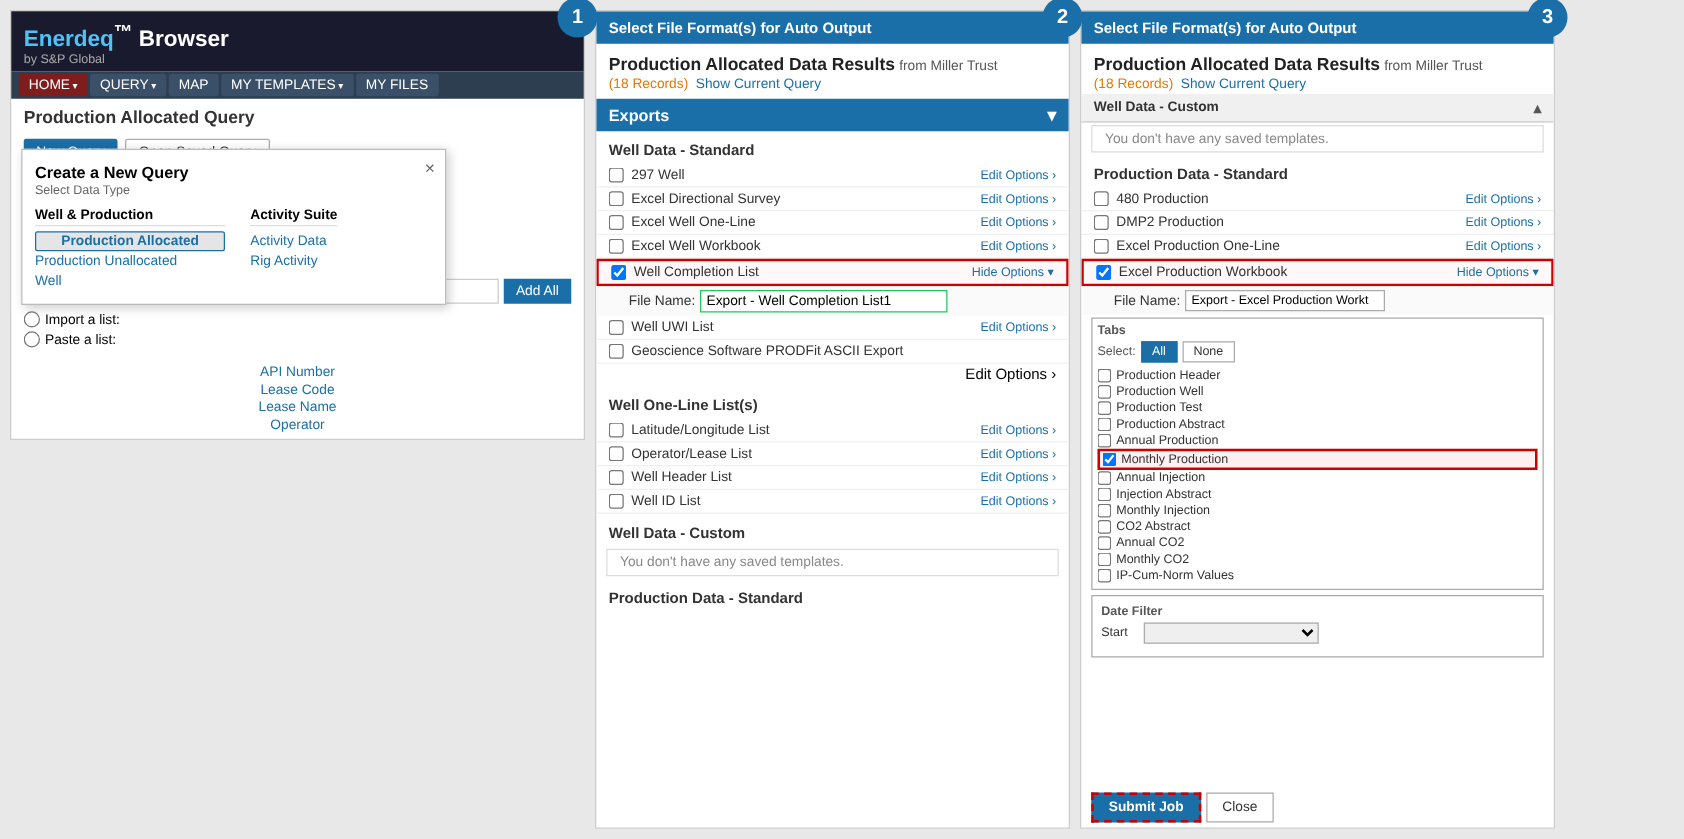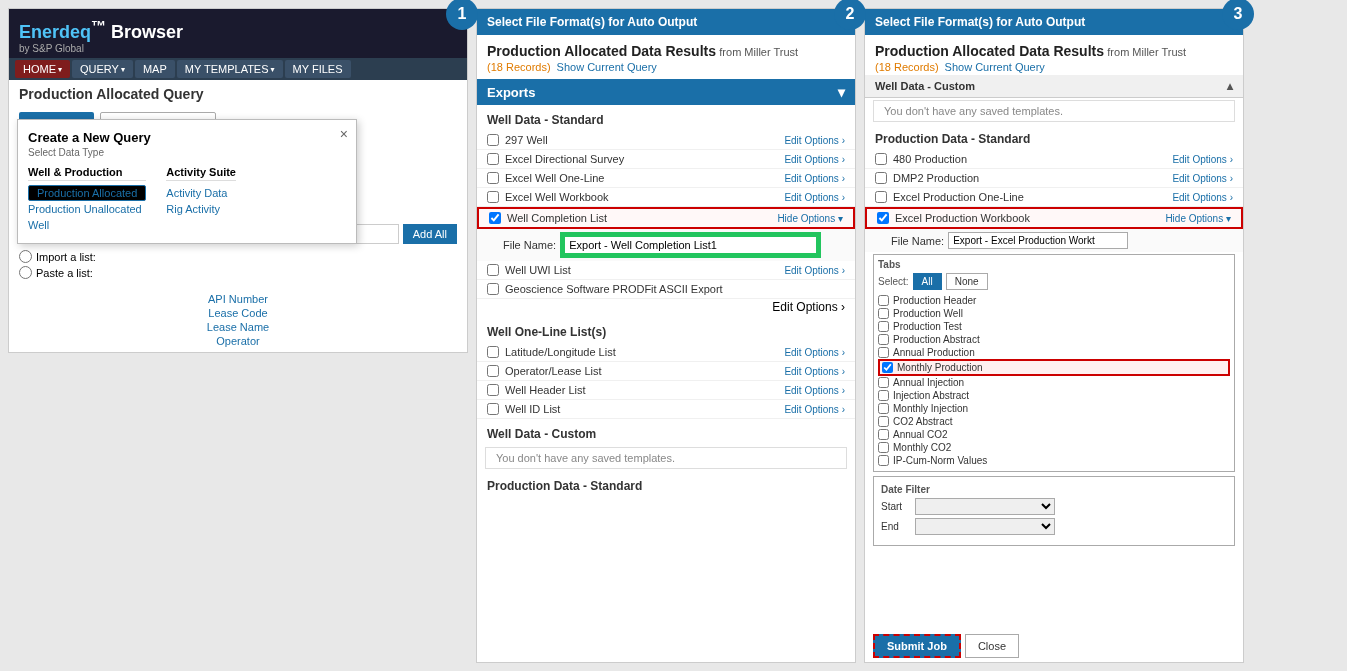--- a/index.html
+++ b/index.html
@@ -127,24 +127,25 @@
     }
     .dropdown-col a {
       display: block;
       color: #1a6fa8;
       font-size: 11px;
       padding: 2px 0;
       cursor: pointer;
       text-decoration: none;
     }
     .dropdown-col a.selected {
-      background: #000000;
+      background: #e5e5e5;
       border: 1px solid #1a6fa8;
       border-radius: 2px;
-      padding: 1px 8px;
+      padding: 1px 20px;
+      font-weight: bold;
     }
 
     
     .search-area {
       padding: 6px 10px;
       margin-top: 80px;
     }
     .search-row {
       display: flex;
       gap: 4px;
@@ -314,24 +315,24 @@
     .file-name-row {
       padding: 3px 10px 3px 26px;
       font-size: 11px;
       display: flex;
       align-items: center;
       gap: 4px;
       background: #fafafa;
     }
     .file-name-row label { color: #333; }
     .file-name-row input {
-      border: 5px solid #22c55e;
+      border: 1px solid #22c55e;
       padding: 2px 4px;
       font-size: 11px;
-      width: 261px;
+      width: 198px;
     }
 
     
     .tabs-section {
       border: 1px solid #aaa;
       margin: 2px 8px 4px;
       padding: 4px;
     }
     .tabs-section .tabs-label {
       font-size: 10px;
@@ -668,21 +669,21 @@
       </div>
 
       <div class="export-row highlighted-row">
         <input type="checkbox" checked="" style="">
         <span class="label-text">Excel Production Workbook</span>
         <span class="edit-options">Hide Options <span class="arrow">▾</span></span>
       </div>
 
       <div class="file-name-row">
         <label>File Name:</label>
-        <input type="text" value="Export - Excel Production Workt" style="font-size: 10px; border: 1px solid rgb(170, 170, 170); padding: 2px 4px; width: 180px;">
+        <input type="text" value="Export - Excel Production Workt" style="font-size: 10px; border: 1px solid rgb(170, 170, 170); padding: 2px 4px; width: 160px;">
       </div>
 
       <div class="tabs-section">
         <div class="tabs-label">Tabs</div>
         <div class="tabs-select-row">
           <span>Select:</span>
           <button class="tabs-btn all">All</button>
           <button class="tabs-btn none">None</button>
         </div>
         <div class="tab-checkbox-row">
@@ -741,26 +742,20 @@
       </div>
 
       <div class="date-filter-section">
         <div class="filter-label">Date Filter</div>
         <div class="date-row">
           <label>Start</label>
           <select>
             <option></option>
           </select>
         </div>
-        <div class="date-row">
-          <label>End</label>
-          <select>
-            <option></option>
-          </select>
-        </div>
       </div>
     </div>
 
     <div class="bottom-btns">
       <button class="submit-btn">Submit Job</button>
       <button class="close-btn-bottom">Close</button>
     </div>
   </div>
   <div class="step-badge">3</div>
 </div>

